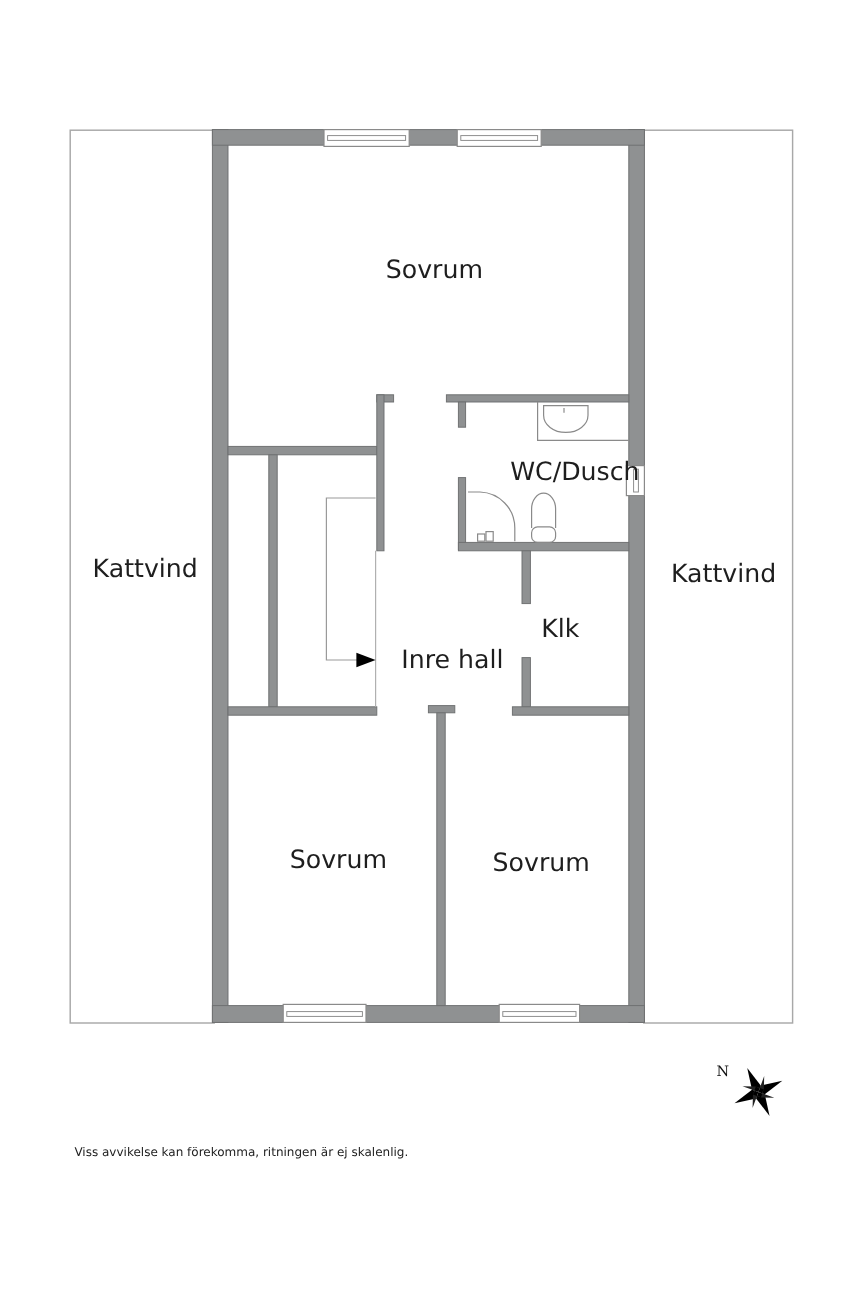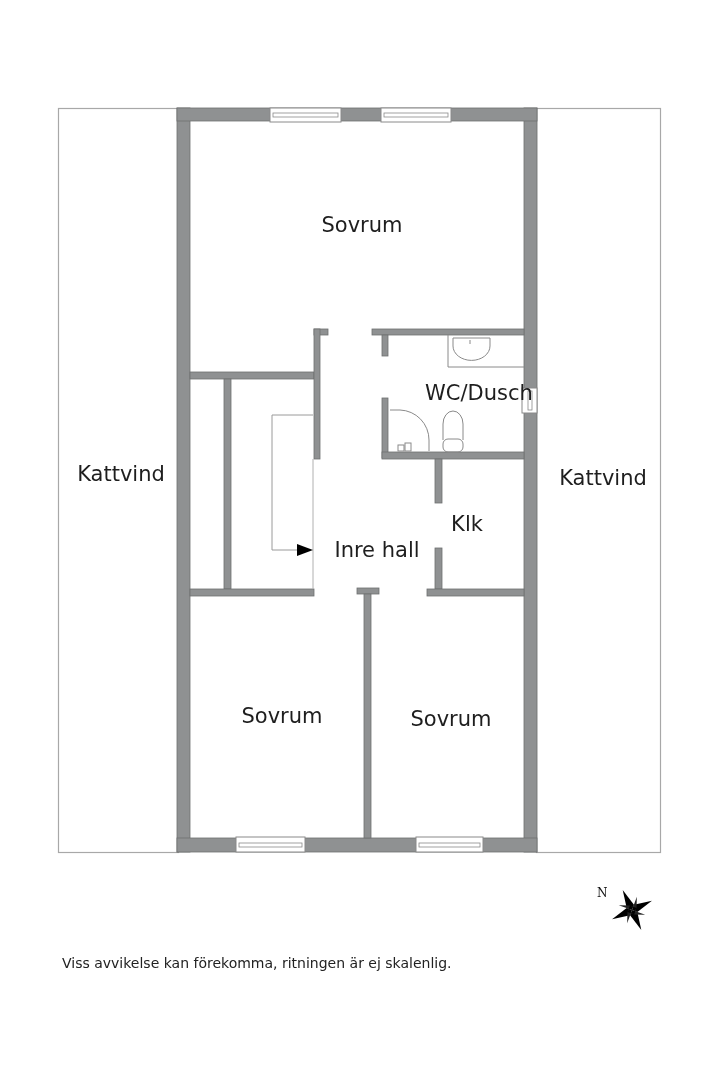--- a/index.html
+++ b/index.html
@@ -1,21 +1,21 @@
 <!DOCTYPE html>
 <html><head>
 <meta charset="utf-8">
 <style>
   html, body { margin: 0; padding: 0; background: #ffffff; }
   body { width: 720px; height: 1080px; position: relative; overflow: hidden;
          font-family: "DejaVu Sans", "Liberation Sans", sans-serif; }
   #plan { position: absolute; left: 0; top: 0; }
   .room-label { position: absolute; font-size: 21px; color: #1e1e1e; white-space: nowrap;
                 transform: translate(-50%, -50%); }
-  .footnote { position: absolute; left: 62px; top: 955px; font-size: 14px; color: #222; }
+  .footnote { position: absolute; left: 62px; top: 955px; font-size: 10px; color: #222; }
   .compass-n { position: absolute; left: 597px; top: 886px; font-family: "DejaVu Serif", serif;
                font-size: 12px; color: #111; }
 </style>
 </head>
 <body>
 
 <svg id="plan" width="720" height="1080" viewBox="0 0 720 1080" xmlns="http://www.w3.org/2000/svg">
 
   <rect x="58.5" y="108.5" width="120" height="744" fill="#fff" stroke="#a8a8a8" stroke-width="1.2"></rect>
   <rect x="536.5" y="108.5" width="124" height="744" fill="#fff" stroke="#a8a8a8" stroke-width="1.2"></rect>

